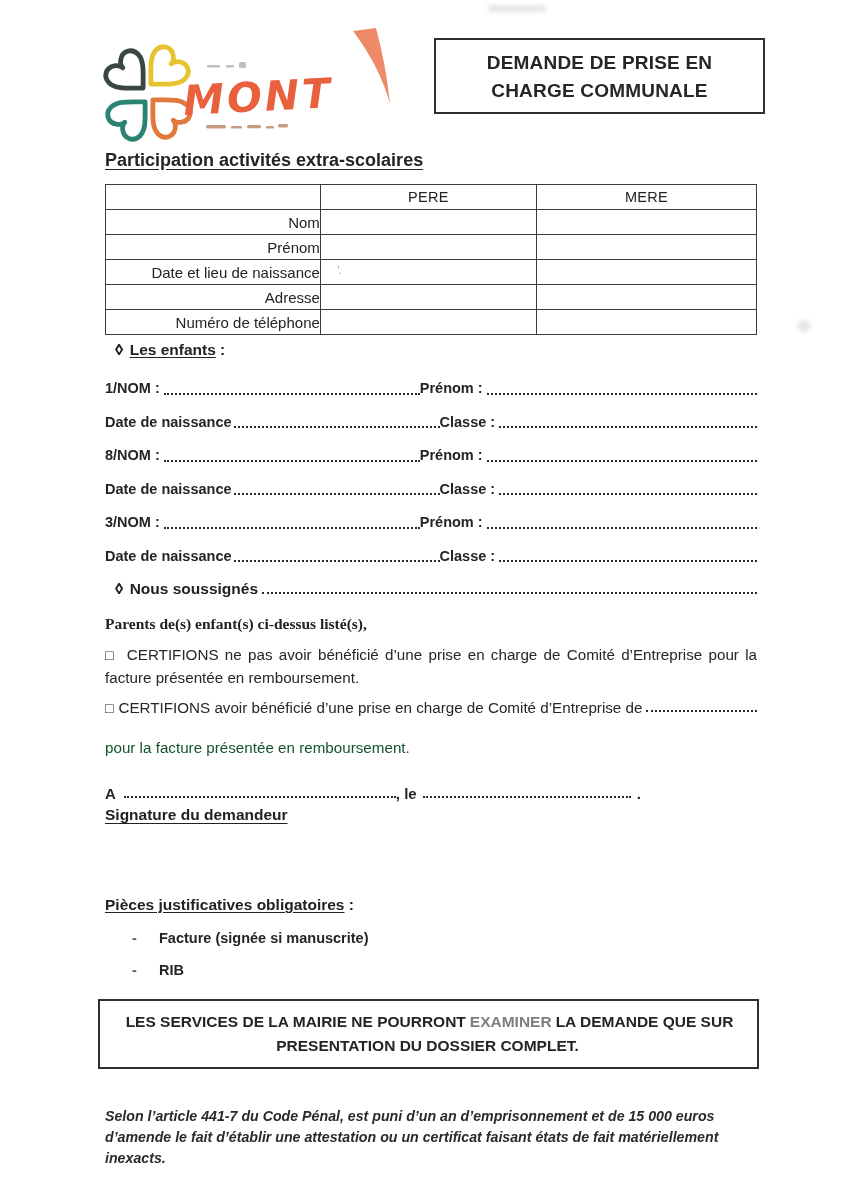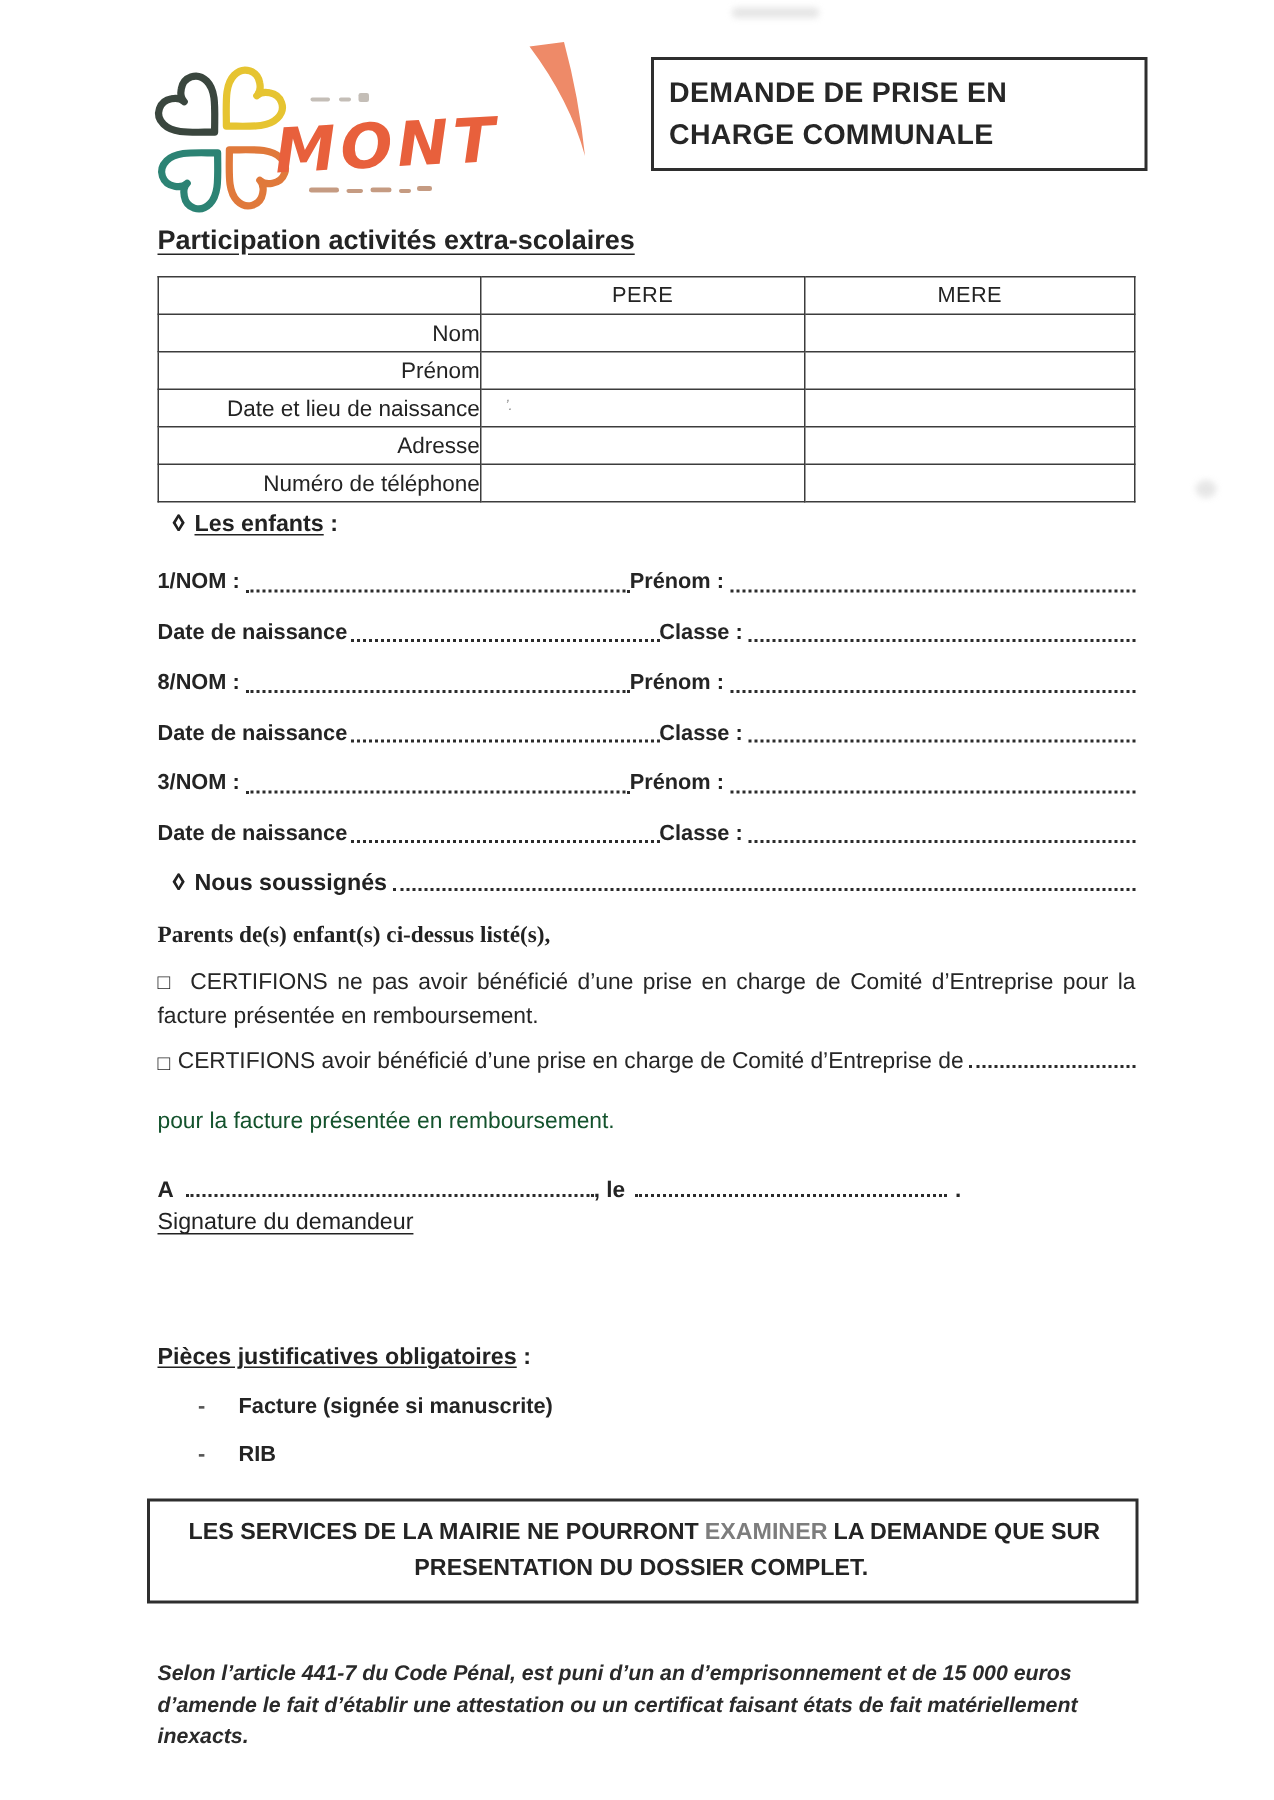--- a/index.html
+++ b/index.html
@@ -26,21 +26,21 @@
     background: #dcdcdc; filter: blur(2px); opacity: .7; border-radius: 50%;
   }
   
   .header { position: relative; height: 76px; }
   .logo-svg { position: absolute; left: -5px; top: -13px; }
   .title-box {
     position: absolute; right: -8px; top: 0;
     width: 331px; min-height: 72px;
     border: 2px solid #2e2e2e;
     padding: 9px 10px 8px;
-    text-align: left;
+    text-align: center;
     font-size: 19px; font-weight: bold; line-height: 1.45;
     letter-spacing: .2px;
     color: #262626;
   }
   
   .subtitle {
     margin-top: 36px;
     font-size: 18px; font-weight: bold;
     text-decoration: underline;
     text-underline-offset: 3px;
@@ -116,21 +116,21 @@
   .certif-flex .lbl { white-space: nowrap; }
   .certif-tail { font-size: 15.2px; color: #14532d; margin-top: 21px; line-height: 1.4; }
   .a-line {
     display: flex; align-items: flex-end;
     margin-top: 27px;
     font-size: 15px; font-weight: bold; color: #242424;
   }
   .a-line .tail-dot { margin-left: 6px; }
   .signature-line {
     margin-top: 4px;
-    font-size: 15.5px; font-weight: normal;
+    font-size: 15.5px; font-weight: bold;
     text-decoration: underline; text-underline-offset: 3px;
     color: #222;
   }
   
   .pieces-heading {
     margin-top: 72px;
     font-size: 15.5px; font-weight: bold; color: #222;
   }
   .pieces-heading .underlined { text-decoration: underline; text-underline-offset: 2px; }
   .piece-item {

